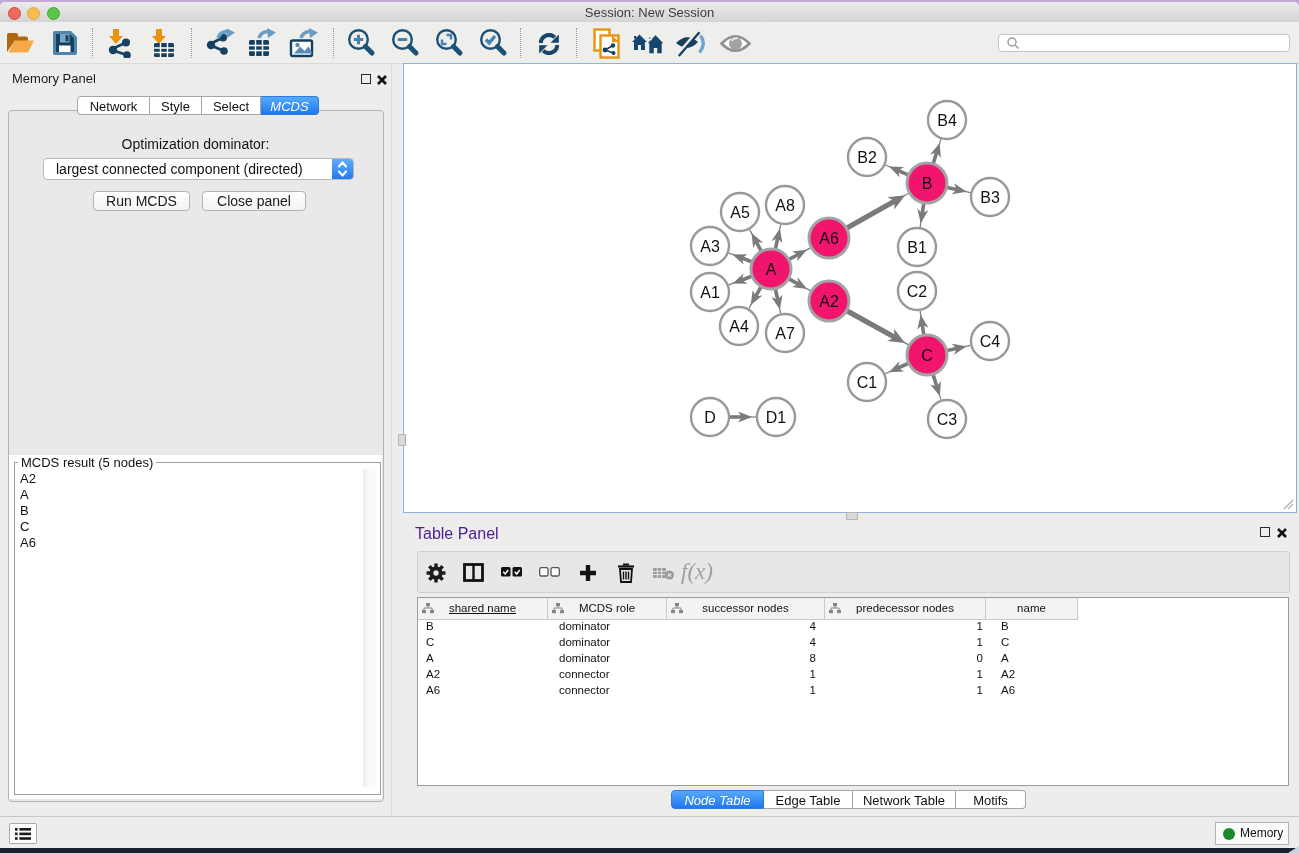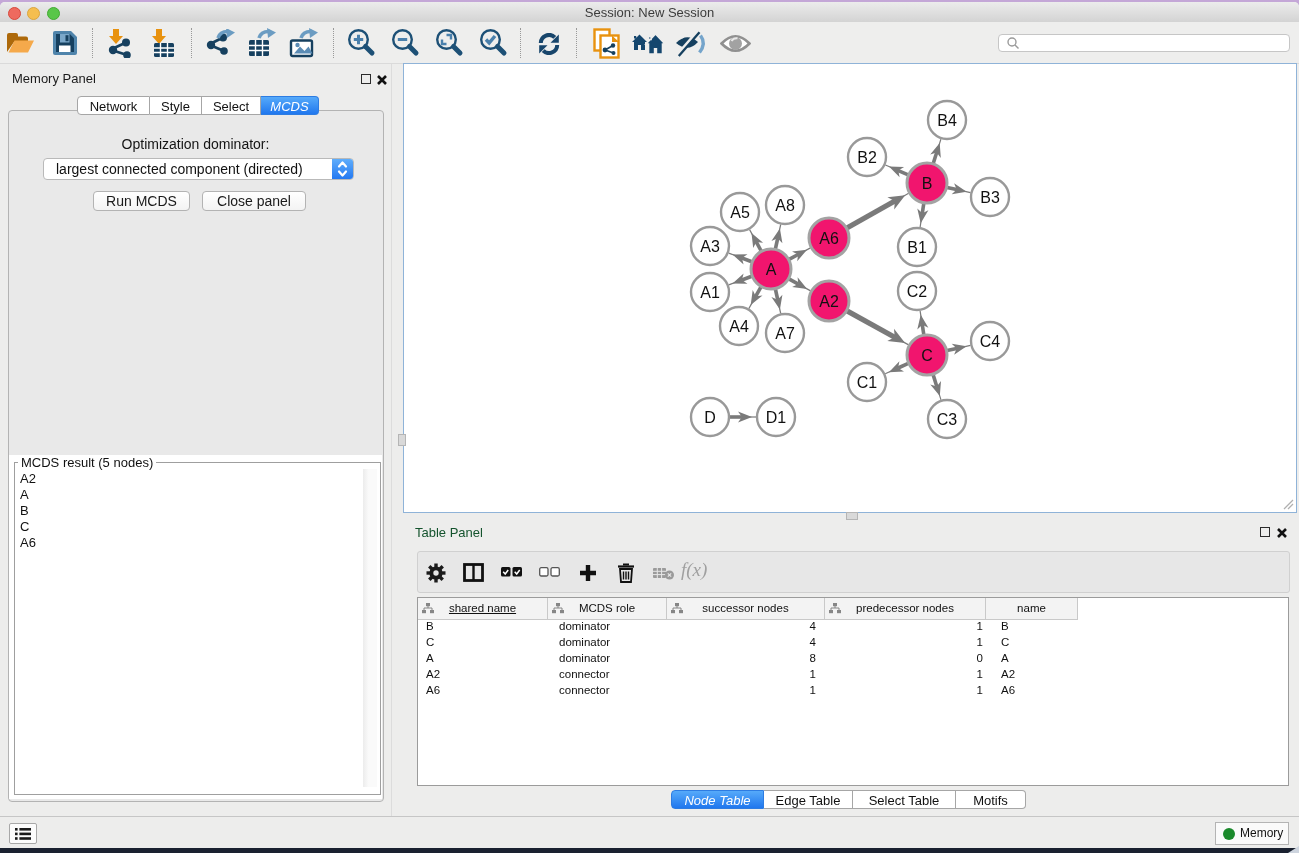--- a/index.html
+++ b/index.html
@@ -294,21 +294,21 @@
 <circle cx="829" cy="301" r="20" fill="#f1156e" stroke="#a3a3a3" stroke-width="3"></circle>
 <text x="829" y="306.5" font-size="16" fill="#111" text-anchor="middle">A2</text>
 <circle cx="927" cy="183" r="20" fill="#f1156e" stroke="#a3a3a3" stroke-width="3"></circle>
 <text x="927" y="188.5" font-size="16" fill="#111" text-anchor="middle">B</text>
 <circle cx="927" cy="355" r="20" fill="#f1156e" stroke="#a3a3a3" stroke-width="3"></circle>
 <text x="927" y="360.5" font-size="16" fill="#111" text-anchor="middle">C</text>
   </svg>
 <div class="abs" style="left:398px;top:434px;width:6px;height:10px;background:#d9d9d9;border:1px solid #b5b5b5;"></div>
 <div class="abs" style="left:846px;top:512px;width:10px;height:6px;background:#d9d9d9;border:1px solid #b5b5b5;"></div>
 
-<div class="abs" style="left:415px;top:525px;font-size:13px;color:#14532d;">Table Panel</div>
+<div class="abs" style="left:415px;top:525px;font-size:16px;color:#4c1d95;">Table Panel</div>
 <div class="abs" style="left:1260px;top:527px;width:8px;height:8px;border:1.6px solid #2b2b2b;"></div>
 <svg class="abs" style="left:1276px;top:527px" width="12" height="12" viewBox="0 0 12 12">
     <path d="M2,2 L10,10 M10,2 L2,10" stroke="#111" stroke-width="2.6"></path>
   </svg>
 <div class="abs" style="left:417px;top:551px;width:871px;height:40px;background:#e7e7e7;border:1px solid #d0d0d0;border-radius:3px;">
   <svg class="abs" style="left:7px;top:10px" width="22" height="22" viewBox="0 0 22 22">
       <g fill="#1b1b1b" transform="translate(11,11)">
         <circle r="6.6"></circle>
         <rect x="-1.7" y="-9.5" width="3.4" height="5" transform="rotate(0)"></rect>
         <rect x="-1.7" y="-9.5" width="3.4" height="5" transform="rotate(45)"></rect>
@@ -350,21 +350,21 @@
       </g>
     </svg>
   <svg class="abs" style="left:235px;top:15px" width="22" height="13" viewBox="0 0 22 13">
       <g fill="#9a9a9a">
         <rect x="0" y="1" width="13" height="10" rx="1"></rect>
         <path d="M0,4.3 h13 M0,7.6 h13 M4.3,1 v10 M8.6,1 v10" stroke="#e7e7e7" stroke-width="1"></path>
         <circle cx="16.5" cy="8" r="4.5"></circle>
         <path d="M14.8,6.3 l3.4,3.4 M18.2,6.3 l-3.4,3.4" stroke="#e7e7e7" stroke-width="1.2"></path>
       </g>
     </svg>
-  <div class="abs" style="left:263px;top:7px;font-family:'Liberation Serif',serif;font-style:italic;font-size:19px;color:#a0a0a0;">f(x)</div>
+  <div class="abs" style="left:263px;top:7px;font-family:'Liberation Serif',serif;font-style:italic;font-size:23px;color:#a0a0a0;">f(x)</div>
 </div>
 <div class="abs" style="left:417px;top:597px;width:870px;height:187px;background:#fff;border:1px solid #9b9b9b;font-size:11.5px;color:#111;">
   <div class="abs" style="left:0;top:0;width:660px;height:21px;background:#f3f3f3;border-bottom:1px solid #c9c9c9;"></div>
   <div class="abs" style="left:0px;top:0;width:129px;height:21px;border-right:1px solid #c9c9c9;text-align:center;line-height:21px;text-decoration:underline;"><svg width="12" height="11" viewBox="0 0 12 11" style="position:absolute;left:4px;top:5px">
         <g fill="#868686">
           <rect x="4" y="0" width="4" height="3.2"></rect>
           <rect x="0" y="7" width="4" height="3.2"></rect>
           <rect x="8" y="7" width="4" height="3.2"></rect>
           <path d="M6,3 v2 M2,7 v-2 h8 v2" stroke="#868686" fill="none" stroke-width="1"></path>
         </g>
@@ -416,21 +416,21 @@
 <div class="abs" style="left:583px;top:70px;">A2</div>
 <div class="abs" style="left:8px;top:86px;">A6</div>
 <div class="abs" style="left:141px;top:86px;">connector</div>
 <div class="abs" style="left:249px;top:86px;width:149px;text-align:right;">1</div>
 <div class="abs" style="left:407px;top:86px;width:158px;text-align:right;">1</div>
 <div class="abs" style="left:583px;top:86px;">A6</div>
 </div>
 <div class="tabrow" style="left:671px;top:790px;">
   <div class="tab first sel" style="width:91px">Node Table</div>
   <div class="tab" style="width:88px">Edge Table</div>
-  <div class="tab" style="width:102px">Select Table</div>
+  <div class="tab" style="width:102px">Network Table</div>
   <div class="tab last" style="width:69px">Motifs</div>
 </div>
 
 <div class="abs" style="left:0;top:816px;width:1299px;height:1px;background:#c6c6c6;"></div>
 <div class="abs" style="left:9px;top:823px;width:26px;height:19px;background:#fcfcfc;border:1px solid #a8a8a8;border-radius:2px;">
   <svg style="position:absolute;left:5px;top:3.5px" width="16" height="12" viewBox="0 0 16 12">
       <g fill="#1b1b1b">
         <rect x="0" y="0" width="2.6" height="2.6"></rect>
         <rect x="4.4" y="0" width="11.6" height="2.6"></rect>
         <rect x="0" y="4.6" width="2.6" height="2.6"></rect>

